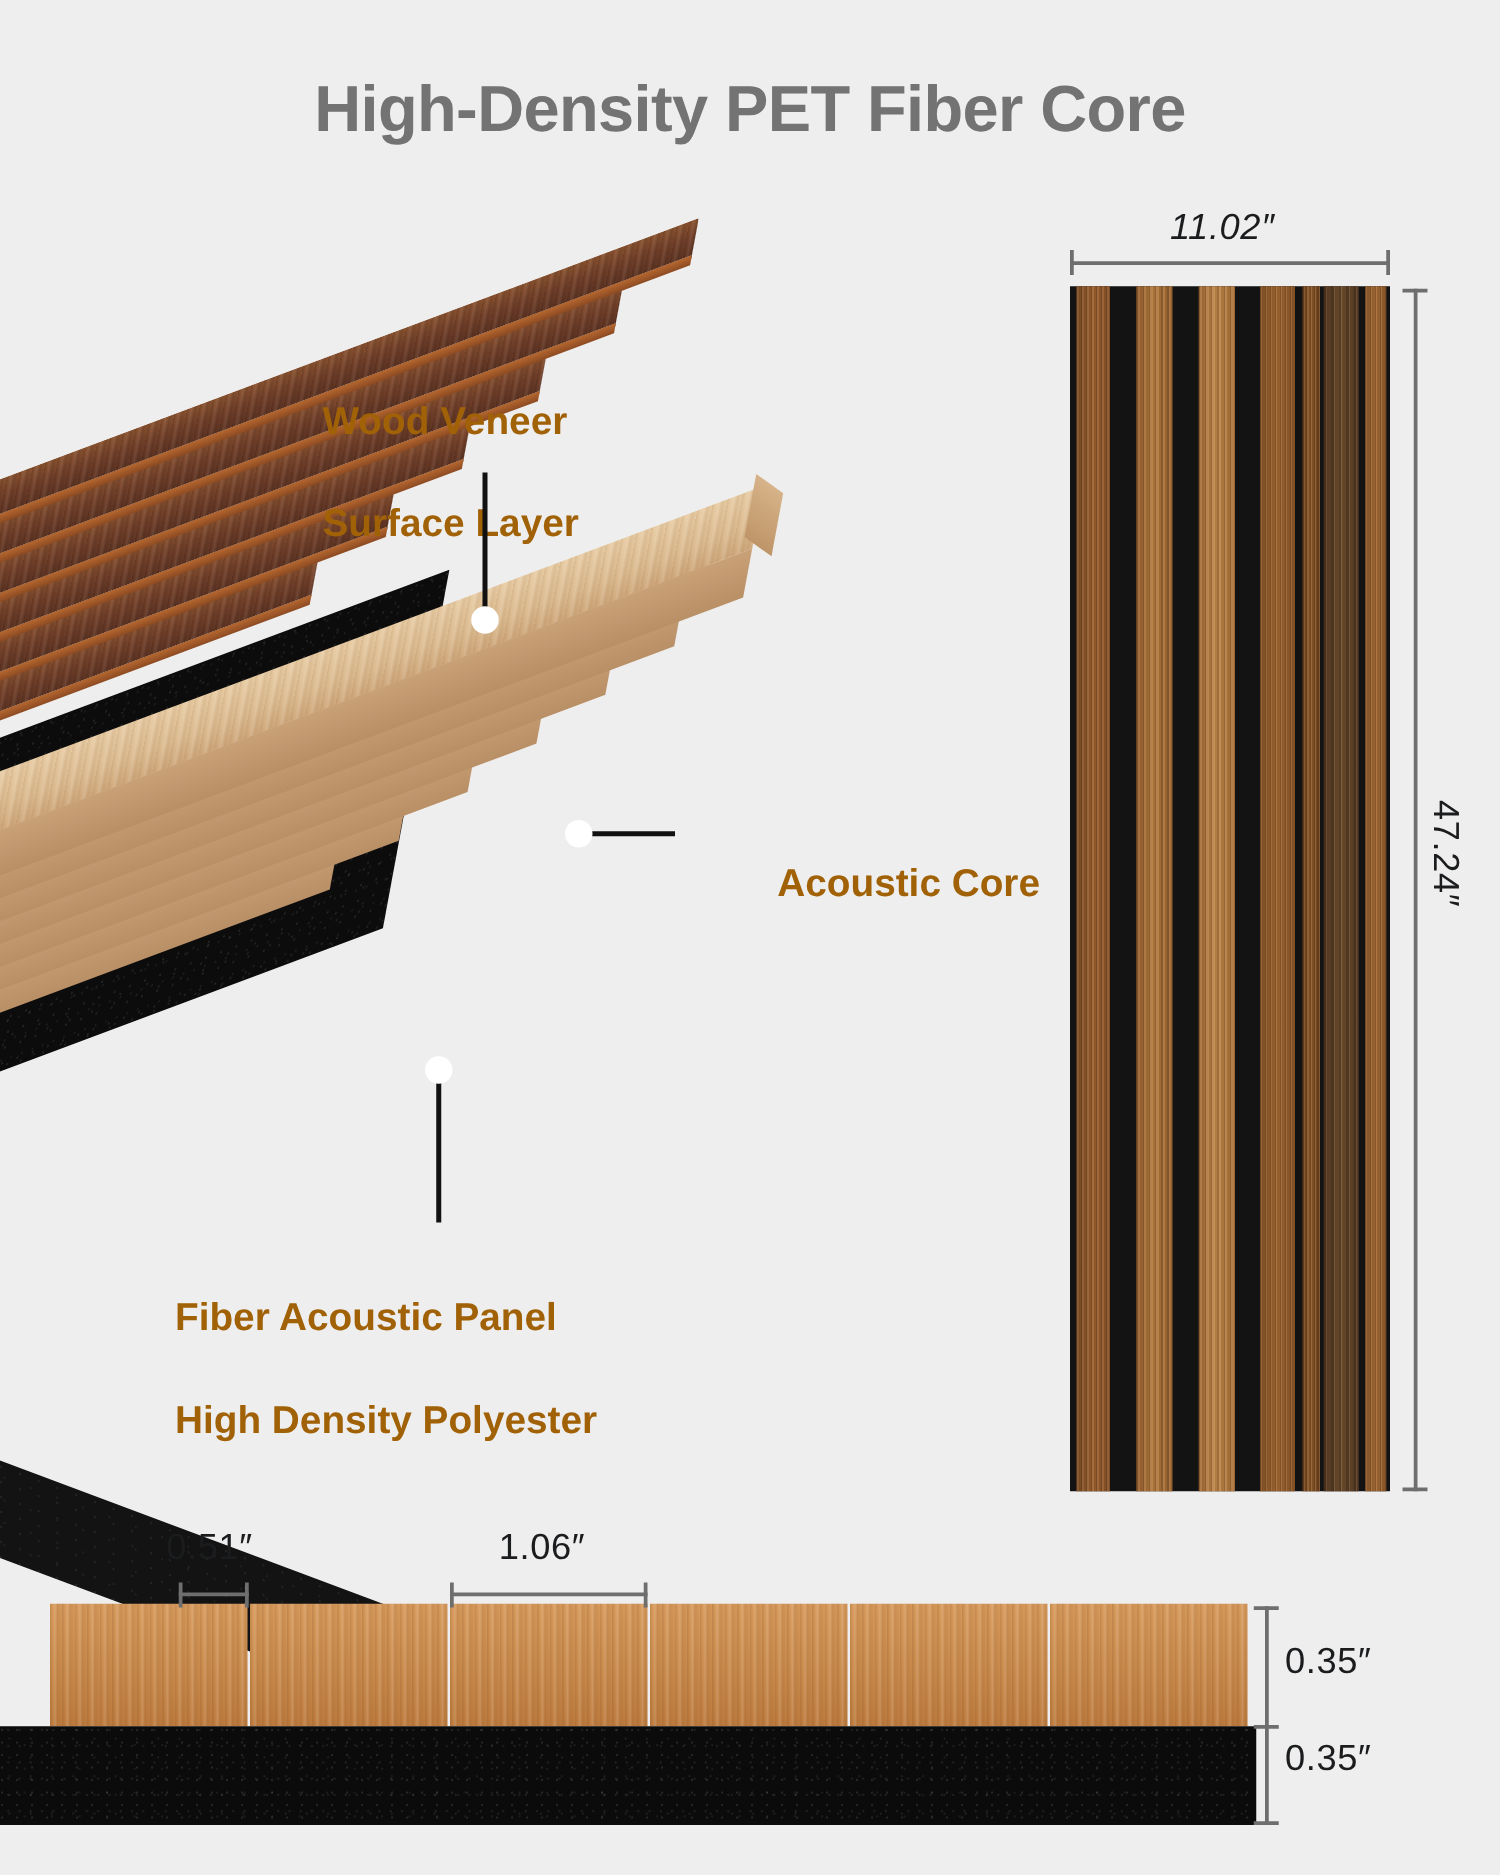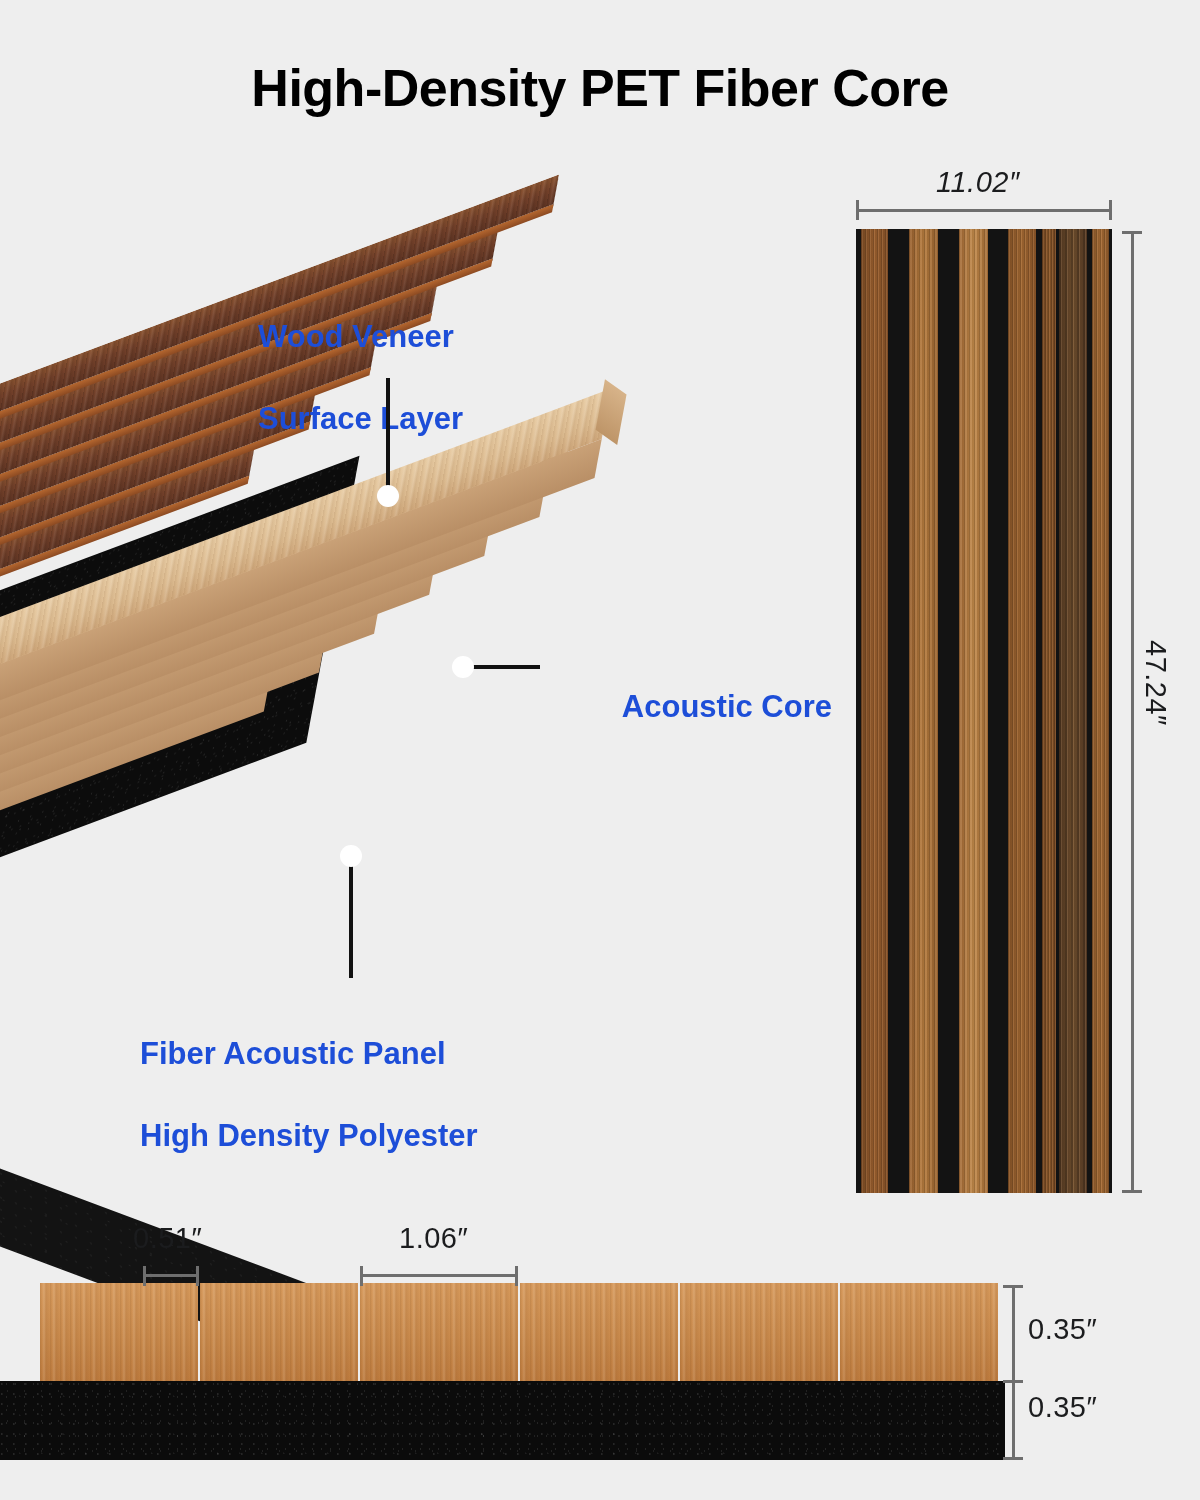--- a/index.html
+++ b/index.html
@@ -10,27 +10,27 @@
     position:relative;
     overflow:hidden;
     -webkit-font-smoothing:antialiased;
   }
 
   
   #title {
     position:absolute; top:58px; left:0; width:1200px;
     text-align:center;
     font-size:52px; font-weight:bold; letter-spacing:-0.5px;
-    color:#000000;
+    color:#737373;
   }
 
   
   .label {
     position:absolute;
-    color:#1d4ed8;
+    color:#a16207;
     font-weight:bold;
     font-size:31px;
     line-height:1.32;
     white-space:pre-line;
   }
   .dim-text {
     position:absolute;
     color:#1B1C1E;
     font-size:29px;
     font-weight:400;

